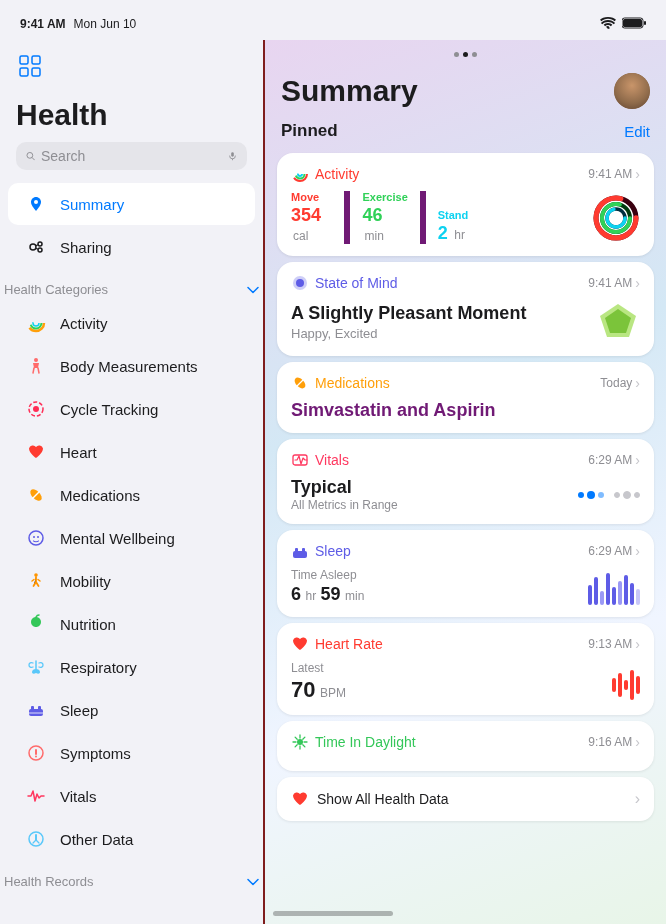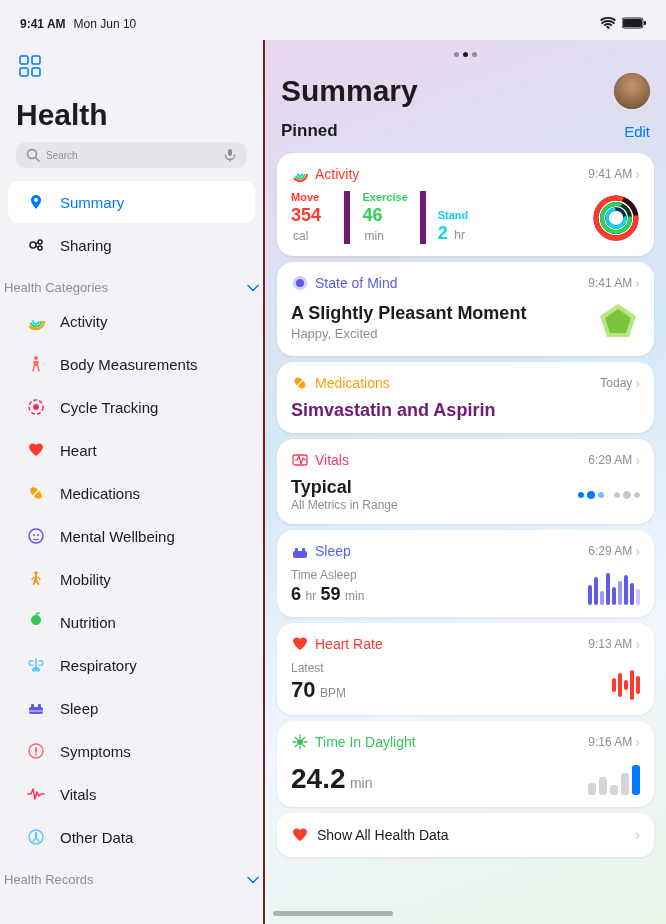--- a/index.html
+++ b/index.html
@@ -89,21 +89,21 @@
       border-radius: 10px;
       display: flex;
       align-items: center;
       padding: 6px 10px;
       gap: 6px;
     }
     .search-bar input {
       background: transparent;
       border: none;
       outline: none;
-      font-size: 10px;
+      font-size: 14px;
       color: #3c3c43;
       flex: 1;
     }
     .search-bar input::placeholder { color: #8e8e93; }
 
     .sidebar-nav {
       overflow-y: auto;
       flex: 1;
       padding-bottom: 20px;
     }
@@ -925,33 +925,20 @@
             <path d="M5 9H2M16 9h-3M9 2V5M9 13v3M6.2 6.2L4.1 4.1M13.9 13.9l-2.1-2.1M13.9 4.1l-2.1 2.1M4.1 13.9l2.1-2.1" stroke="#34c759" stroke-width="1.3" stroke-linecap="round"></path>
             <circle cx="9" cy="9" r="3" fill="#34c759"></circle>
           </svg>
           <span class="card-title card-title-daylight">Time In Daylight</span>
         </div>
         <div class="card-time">
           <span>9:16 AM</span>
           <span class="chevron-right">›</span>
         </div>
       </div>
-      <div style="display:flex;align-items:flex-end;justify-content:space-between;">
-        <div>
-          <span class="daylight-value">24.2</span>
-          <span class="daylight-unit">min</span>
-        </div>
-        <div class="daylight-chart">
-          <div class="daylight-bar" style="height:12px;background:#d4d4d8;"></div>
-          <div class="daylight-bar" style="height:18px;background:#d4d4d8;"></div>
-          <div class="daylight-bar" style="height:10px;background:#d4d4d8;"></div>
-          <div class="daylight-bar" style="height:22px;background:#d4d4d8;"></div>
-          <div class="daylight-bar" style="height:30px;background:#007aff;"></div>
-        </div>
-      </div>
     </div>
 
     <div class="show-all-row">
       <svg width="18" height="18" viewBox="0 0 18 18">
         <path d="M9 15S2 10 2 5.5A4 4 0 0 1 9 4a4 4 0 0 1 7 1.5C16 10 9 15 9 15z" fill="#ff3b30"></path>
       </svg>
       <span class="show-all-label">Show All Health Data</span>
       <span class="chevron-right" style="font-size:16px;">›</span>
     </div>
 

